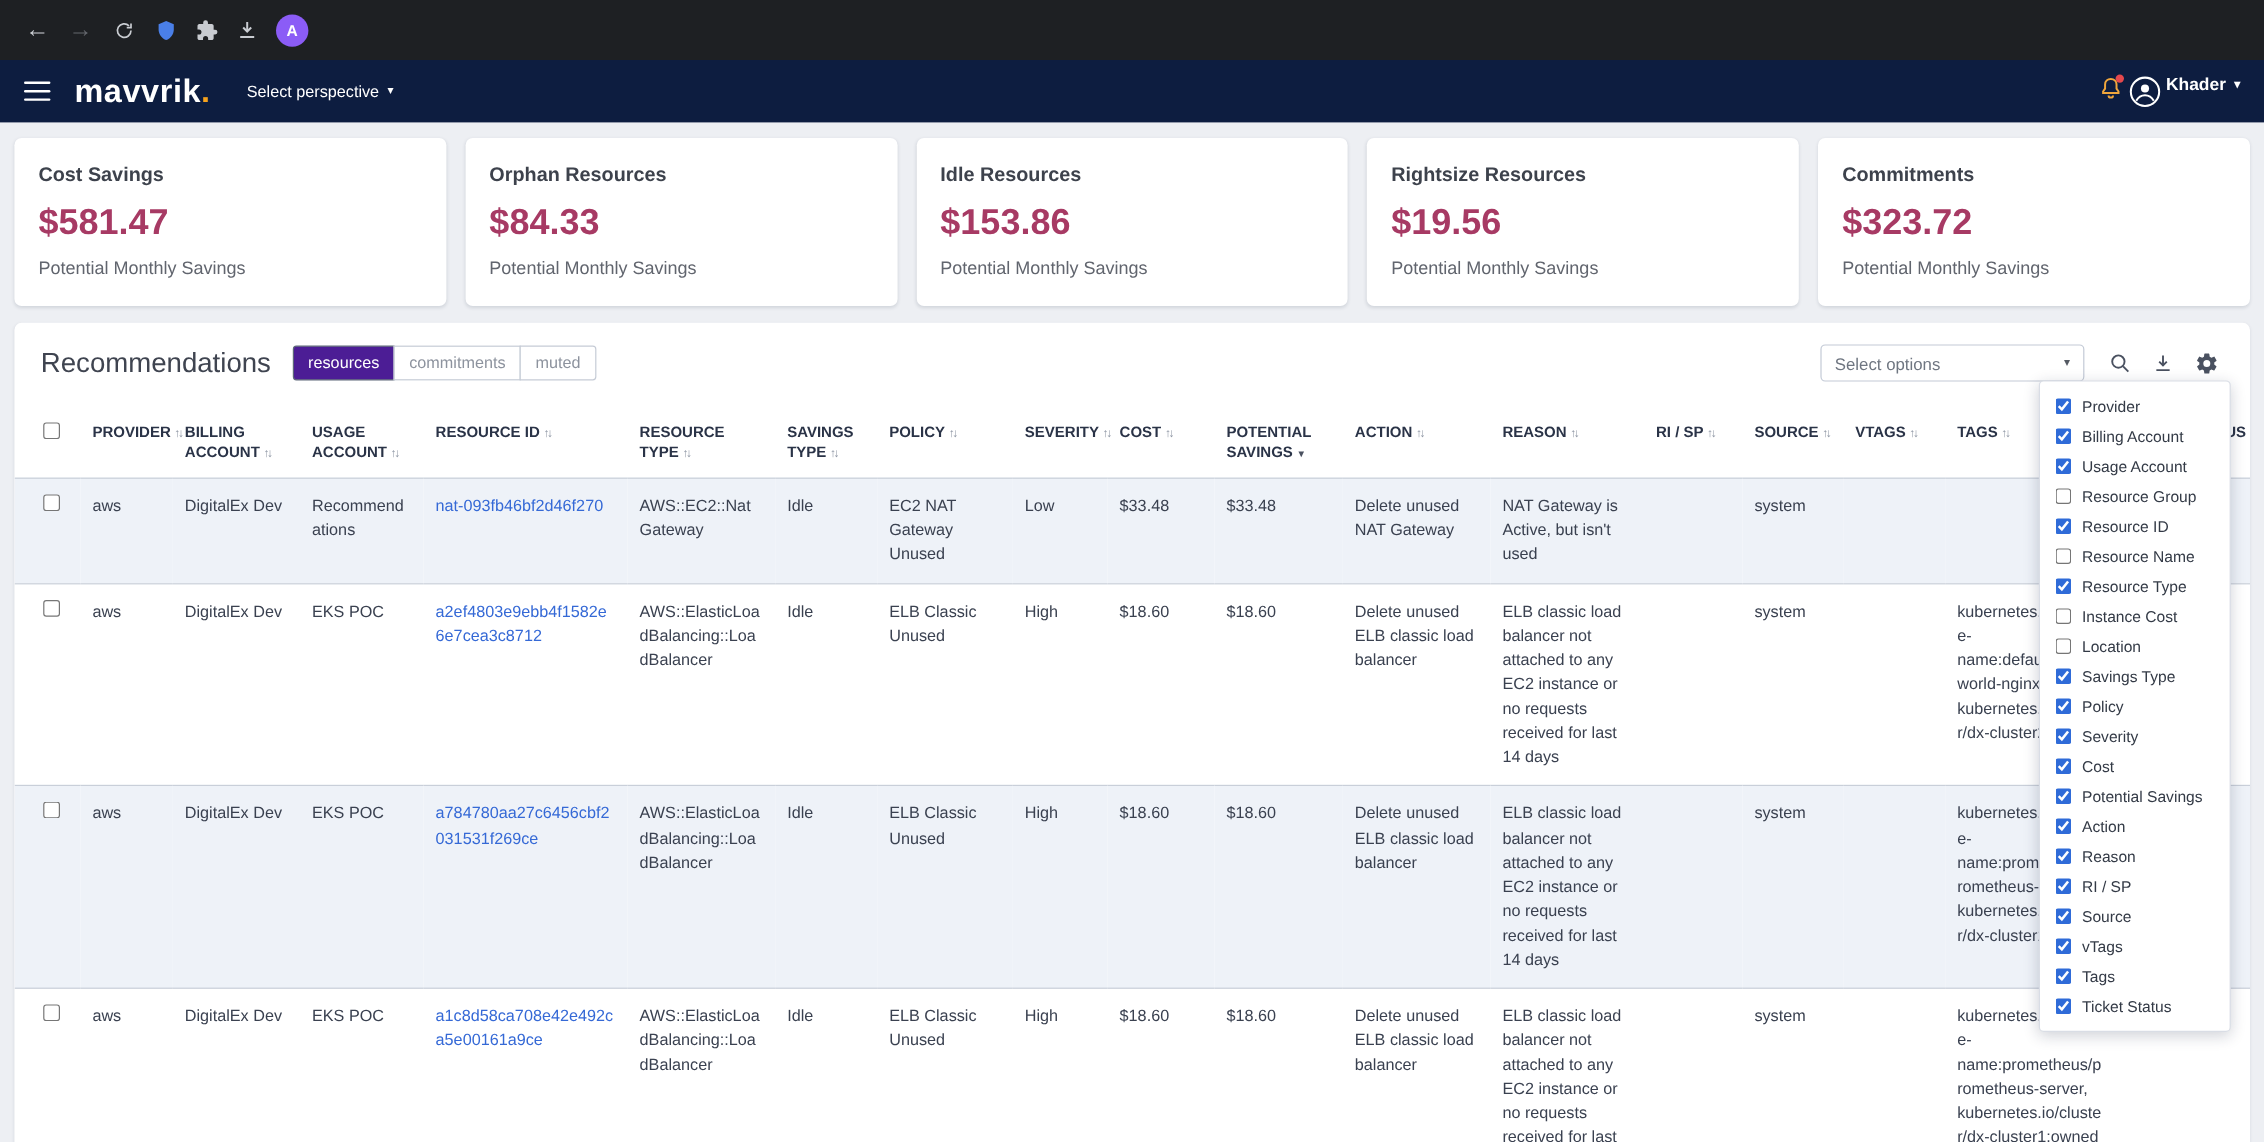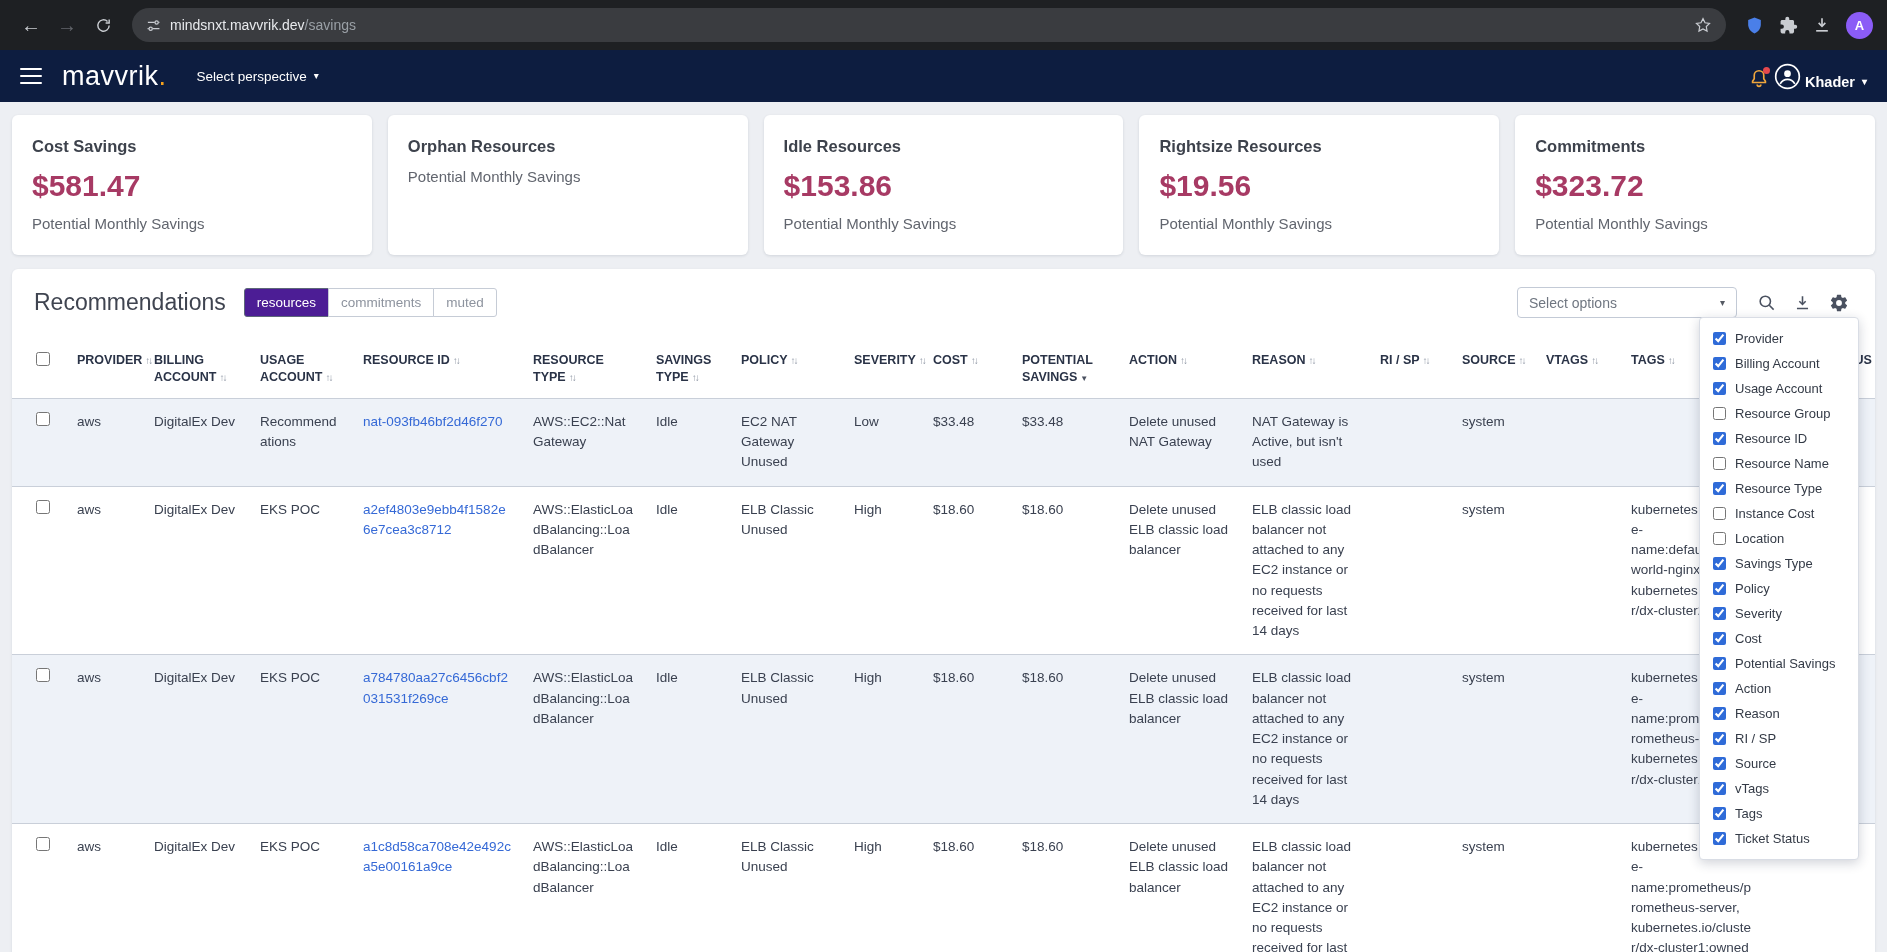--- a/index.html
+++ b/index.html
@@ -13,24 +13,24 @@
 .url-text{font-size:14px;color:#e8eaed;white-space:nowrap}
 .url-text .path{color:#9aa0a6}
 .pill-spacer{flex:1}
 .b-icon{width:32px;height:32px;display:flex;align-items:center;justify-content:center;cursor:pointer}
 .avatar{width:27px;height:27px;border-radius:50%;background:#8b5cf6;color:#fff;font-size:13px;font-weight:700;display:flex;align-items:center;justify-content:center;margin-left:6px;cursor:pointer}
 
 
 .app-header{height:52px;background:var(--brand_navy,#0d1d40);display:flex;align-items:center;padding:0 20px;color:#fff}
 .burger{width:22px;display:flex;flex-direction:column;gap:4.5px;margin-right:20px;cursor:pointer}
 .burger div{height:2.5px;background:#fff;border-radius:1px}
-.logo{font-size:27px;font-weight:400;letter-spacing:.5px;cursor:pointer}
+.logo{font-size:27px;font-weight:700;letter-spacing:.5px;cursor:pointer}
 .logo .dot{color:var(--brand_orange,#f6a21d)}
 .perspective{margin-left:30px;font-size:13.5px;display:flex;align-items:center;gap:7px;cursor:pointer}
-.hdr-right{margin-left:auto;display:flex;align-items:flex-end;gap:4px}
+.hdr-right{margin-left:auto;display:flex;align-items:flex-start;gap:4px}
 .bell{position:relative;cursor:pointer;display:flex}
 .bell .dot{position:absolute;top:-1px;right:0;width:7px;height:7px;background:#e5484d;border-radius:50%}
 .account-icon{display:flex;cursor:pointer}
 .user{display:flex;align-items:center;gap:7px;font-size:14.5px;font-weight:600;cursor:pointer}
 .caret{font-size:10px;line-height:1}
 
 
 .page{padding:13px 12px}
 .cards-row{display:flex;gap:16px}
 .card{flex:1;background:#fff;border-radius:6px;box-shadow:0 1px 3px rgba(20,30,60,.12);padding:22px 20px;height:140px}
@@ -77,36 +77,20 @@
 
 <div class="browser-bar">
   <div class="nav-btn">←</div>
   <div class="nav-btn disabled">→</div>
   <div class="nav-btn">
     <svg width="17" height="17" viewBox="0 0 24 24" fill="none" stroke="#c9ccd1" stroke-width="2">
         <path d="M20 12a8 8 0 1 1-2.34-5.66"></path>
         <path d="M20 3.5v5h-5"></path>
       </svg>
   </div>
-  <div class="url-pill">
-    <span style="display:flex">
-      <svg width="15" height="15" viewBox="0 0 24 24" fill="none" stroke="#c9ccd1" stroke-width="2">
-          <path d="M3 7h11M20 7h1.5M2.5 17h2M11 17h10.5"></path>
-          <circle cx="17" cy="7" r="2.6"></circle>
-          <circle cx="7.5" cy="17" r="2.6"></circle>
-        </svg>
-    </span>
-    <span class="url-text"><span>mindsnxt.mavvrik.dev</span><span class="path">/savings</span></span>
-    <span class="pill-spacer"></span>
-    <span style="display:flex">
-      <svg width="18" height="18" viewBox="0 0 24 24" fill="none" stroke="#c9ccd1" stroke-width="1.6">
-          <path d="M12 3.5l2.7 5.5 6 .9-4.3 4.2 1 6-5.4-2.8-5.4 2.8 1-6L3.3 9.9l6-.9z"></path>
-        </svg>
-    </span>
-  </div>
   <div class="b-icon">
     <svg width="19" height="19" viewBox="0 0 24 24" fill="#4a7fe8">
         <path d="M12 2l8 3.2v5.6c0 5-3.4 9.5-8 11.2-4.6-1.7-8-6.2-8-11.2V5.2L12 2z"></path>
       </svg>
   </div>
   <div class="b-icon">
     <svg width="19" height="19" viewBox="0 0 24 24" fill="#c9ccd1">
         <path d="M20.5 11H19V7c0-1.1-.9-2-2-2h-4V3.5a2.5 2.5 0 0 0-5 0V5H4c-1.1 0-2 .9-2 2v3.8h1.5a2.7 2.7 0 0 1 0 5.4H2V20c0 1.1.9 2 2 2h3.8v-1.5a2.7 2.7 0 0 1 5.4 0V22H17c1.1 0 2-.9 2-2v-4h1.5a2.5 2.5 0 0 0 0-5z"></path>
       </svg>
   </div>
@@ -156,20 +140,21 @@
 <div class="page">
 
   <div class="cards-row">
     <div class="card">
       <div class="card-title">Cost Savings</div>
       <div class="card-amount">$581.47</div>
       <div class="card-sub">Potential Monthly Savings</div>
     </div>
     <div class="card">
       <div class="card-title">Orphan Resources</div>
+      <div class="card-amount">$84.33</div>
       <div class="card-sub">Potential Monthly Savings</div>
     </div>
     <div class="card">
       <div class="card-title">Idle Resources</div>
       <div class="card-amount">$153.86</div>
       <div class="card-sub">Potential Monthly Savings</div>
     </div>
     <div class="card">
       <div class="card-title">Rightsize Resources</div>
       <div class="card-amount">$19.56</div>

